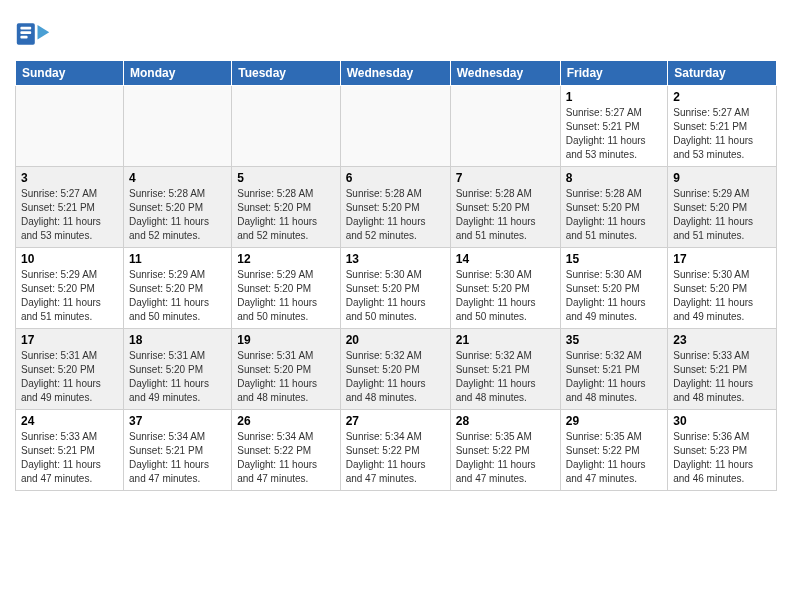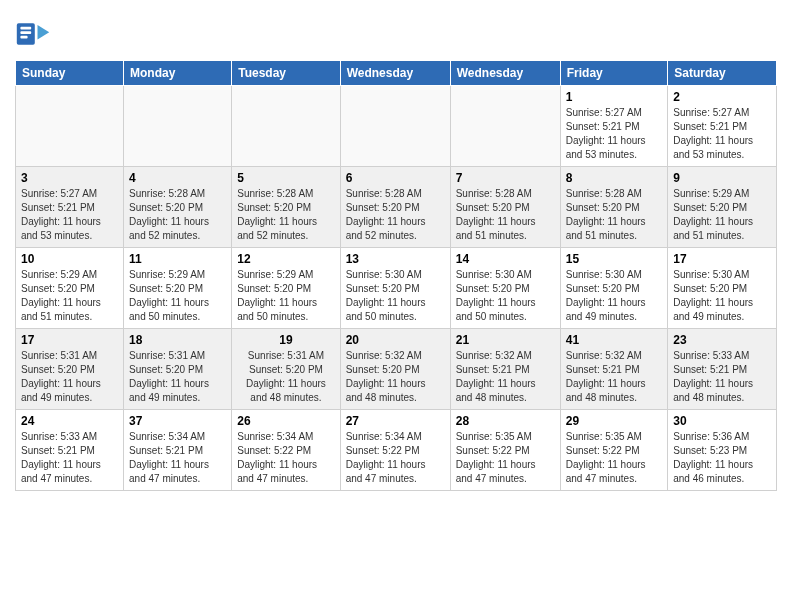--- a/index.html
+++ b/index.html
@@ -254,21 +254,21 @@
 Daylight: 11 hours
 and 49 minutes.</div>
         </td>
         <td style="background: rgb(240, 240, 240); margin-left: 37px;">
           <div class="day-num">18</div>
           <div class="day-info" style="white-space: pre-line;">Sunrise: 5:31 AM
 Sunset: 5:20 PM
 Daylight: 11 hours
 and 49 minutes.</div>
         </td>
-        <td style="background: rgb(240, 240, 240); text-align: center;">
+        <td style="background: rgb(240, 240, 240);">
           <div class="day-num">19</div>
           <div class="day-info" style="white-space: pre-line;">Sunrise: 5:31 AM
 Sunset: 5:20 PM
 Daylight: 11 hours
 and 48 minutes.</div>
         </td>
         <td style="background: rgb(240, 240, 240);">
           <div class="day-num">20</div>
           <div class="day-info" style="white-space: pre-line;">Sunrise: 5:32 AM
 Sunset: 5:20 PM
@@ -276,21 +276,21 @@
 and 48 minutes.</div>
         </td>
         <td style="background: rgb(240, 240, 240); margin-left: 44px;">
           <div class="day-num">21</div>
           <div class="day-info" style="white-space: pre-line;">Sunrise: 5:32 AM
 Sunset: 5:21 PM
 Daylight: 11 hours
 and 48 minutes.</div>
         </td>
         <td style="background: rgb(240, 240, 240);">
-          <div class="day-num">41</div>
+          <div class="day-num">35</div>
           <div class="day-info" style="white-space: pre-line;">Sunrise: 5:32 AM
 Sunset: 5:21 PM
 Daylight: 11 hours
 and 48 minutes.</div>
         </td>
         <td style="background: rgb(240, 240, 240);">
           <div class="day-num">23</div>
           <div class="day-info" style="white-space: pre-line;">Sunrise: 5:33 AM
 Sunset: 5:21 PM
 Daylight: 11 hours

